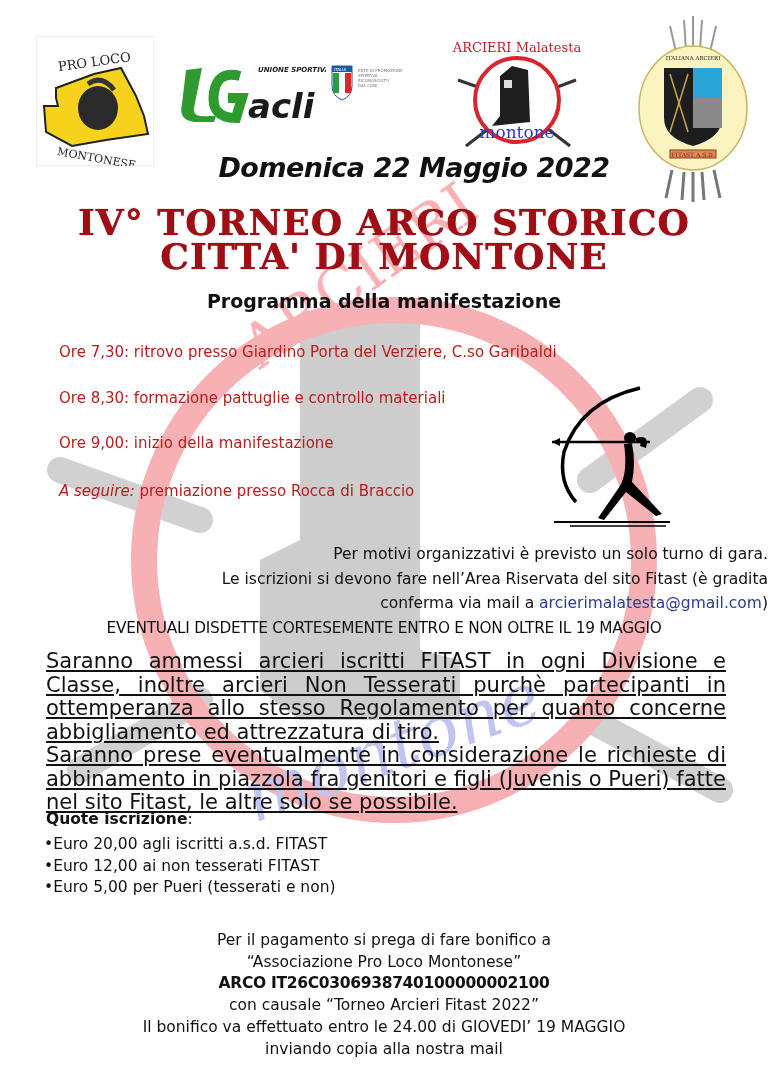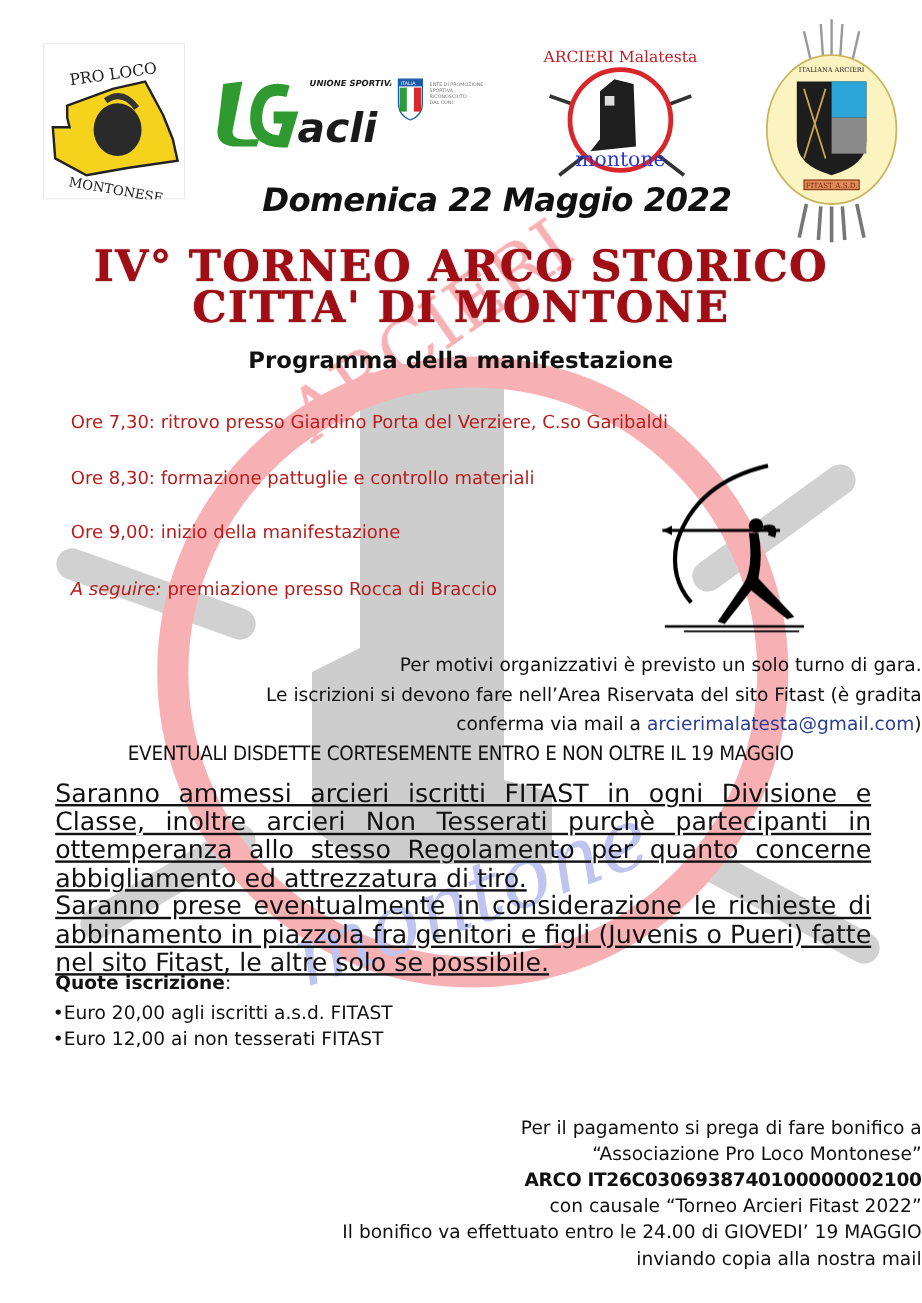--- a/index.html
+++ b/index.html
@@ -63,21 +63,21 @@
   }
   .para p { margin: 0; }
   .para p.last { text-align-last: left; }
 
   .quote-title {
     left: 46px; top: 810px; font-size: 15.5px; font-weight: bold; color: #111;
   }
   .quote-list { left: 44px; top: 834px; margin: 0; padding: 0; list-style: none; font-size: 15.5px; line-height: 21.5px; }
   .quote-list li::before { content: "\2022 "; }
 
-  .pay { left: 0; top: 930px; width: 768px; text-align: right; font-size: 15.5px; line-height: 21.7px; color: #111; }
+  .pay { left: 0; top: 930px; width: 768px; text-align: center; font-size: 15.5px; line-height: 21.7px; color: #111; }
   .pay .iban { font-weight: bold; letter-spacing: -0.3px; }
 </style>
 </head>
 <body>
 
 <svg class="watermark" viewBox="0 0 768 1086">
   <g opacity="0.35">
 
     <g stroke="#7d7d7d" stroke-width="26" stroke-linecap="round" fill="none">
       <line x1="60" y1="470" x2="200" y2="520"></line>
@@ -208,20 +208,21 @@
 
 <div class="abs para">
   <p class="last">Saranno ammessi arcieri iscritti FITAST in ogni Divisione e Classe, inoltre arcieri Non Tesserati purchè partecipanti in ottemperanza allo stesso Regolamento per quanto concerne abbigliamento ed attrezzatura di tiro.</p>
   <p class="last">Saranno prese eventualmente in considerazione le richieste di abbinamento in piazzola fra genitori e figli (Juvenis o Pueri) fatte nel sito Fitast, le altre solo se possibile.</p>
 </div>
 
 <div class="abs quote-title"><span>Quote iscrizione</span><span style="font-weight:normal">:</span></div>
 <ul class="abs quote-list">
   <li>Euro 20,00 agli iscritti a.s.d. FITAST</li>
   <li>Euro 12,00 ai non tesserati FITAST</li>
+  <li>Euro 5,00 per Pueri (tesserati e non)</li>
 </ul>
 
 <div class="abs pay">
   <div>Per il pagamento si prega di fare bonifico a</div>
   <div>“Associazione Pro Loco Montonese”</div>
   <div class="iban">ARCO IT26C0306938740100000002100</div>
   <div>con causale “Torneo Arcieri Fitast 2022”</div>
   <div>Il bonifico va effettuato entro le 24.00 di GIOVEDI’ 19 MAGGIO</div>
   <div>inviando copia alla nostra mail</div>
 </div>

